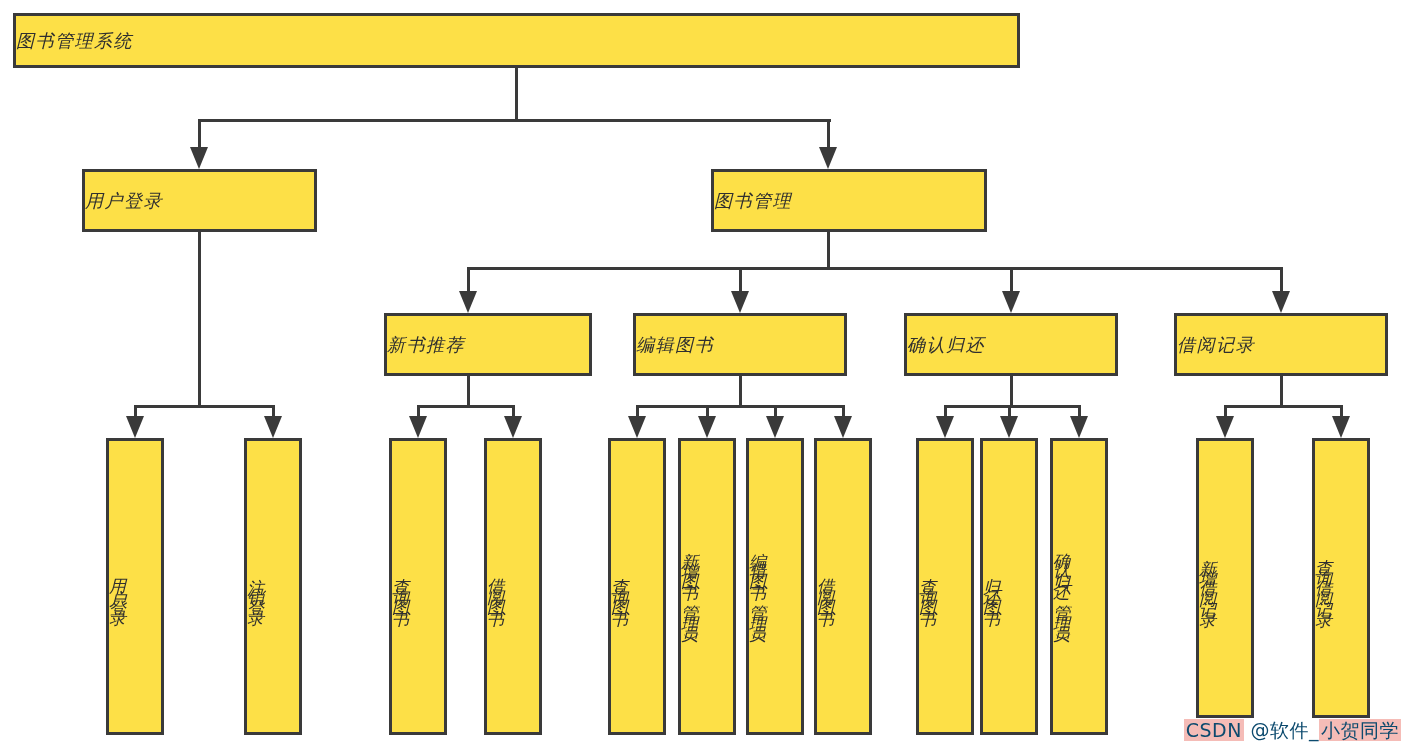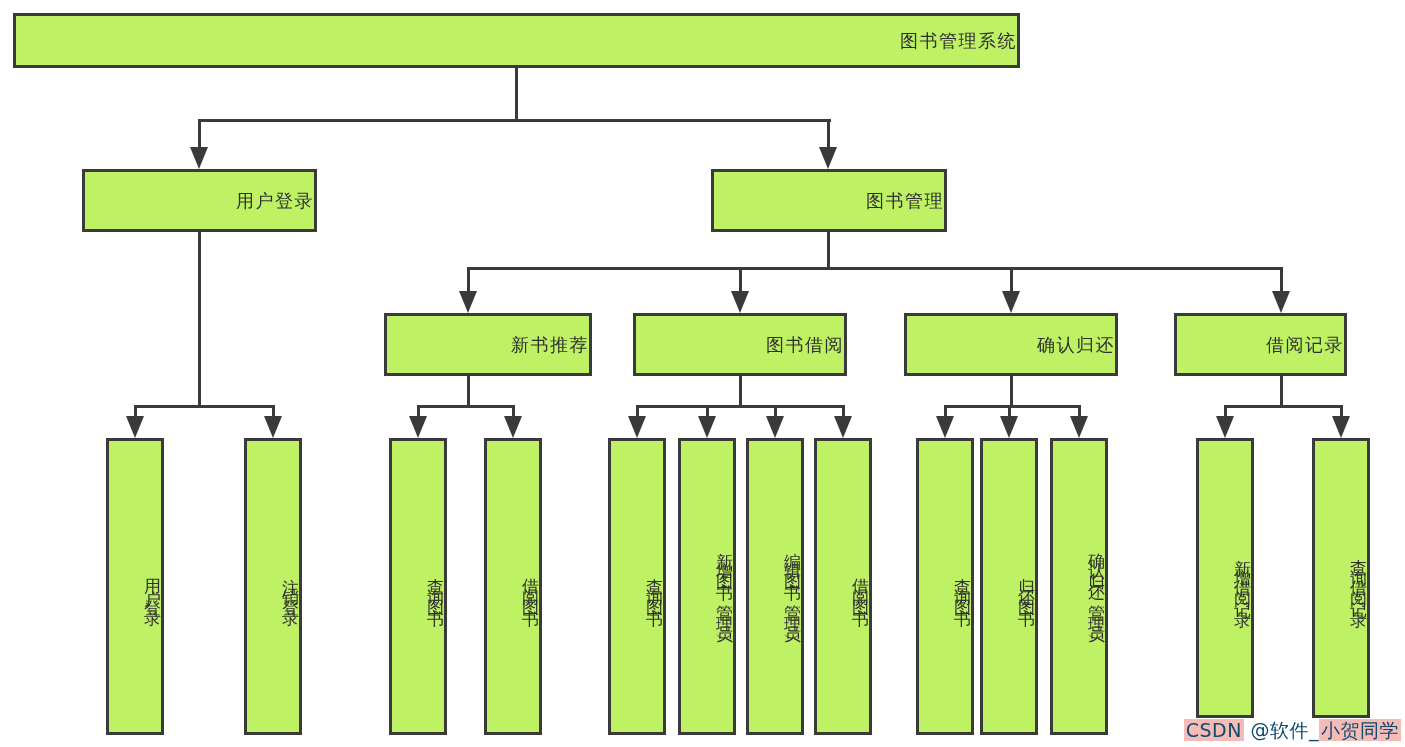--- a/index.html
+++ b/index.html
@@ -2,22 +2,22 @@
 <html><head>
 <meta charset="utf-8">
 <style>
   html,body{margin:0;padding:0;background:#ffffff;}
   .canvas{
     position:relative;width:1405px;height:747px;background:#ffffff;
     font-family:"DejaVu Sans","Liberation Sans",sans-serif;
     color:#2f2f2f;overflow:hidden;
   }
   .box{
-    position:absolute;box-sizing:border-box;background:#bef264;
-    border:3px solid #3a3a3a;display:flex;align-items:center;justify-content:flex-end;
+    position:absolute;box-sizing:border-box;background:#fde047;
+    border:3px solid #3a3a3a;display:flex;align-items:center;justify-content:flex-start;font-style:italic;
   }
   .htext{font-size:18px;letter-spacing:1.5px;color:#2f2f2f;line-height:1;}
   .vtext{
     writing-mode:vertical-rl;text-orientation:mixed;white-space:nowrap;
     font-size:17px;letter-spacing:0.62em;line-height:1;color:#2f2f2f;
   }
   .lv{position:absolute;width:3px;background:#3a3a3a;}
   .lh{position:absolute;height:3px;background:#3a3a3a;}
   .tri{
     position:absolute;width:0;height:0;
@@ -94,34 +94,34 @@
   <div class="lv" style="left:1340px;top:408px;height:10px;"></div>
   <div class="tri" style="left:1332px;top:416px;"></div>
 
   <div class="box" style="left:13px;top:13px;width:1007px;height:55px;">
     <span class="htext">图书管理系统</span>
   </div>
 
   <div class="box" style="left:82px;top:169px;width:235px;height:63px;">
     <span class="htext">用户登录</span>
   </div>
-  <div class="box" style="left:711px;top:169px;width:236px;height:63px;">
+  <div class="box" style="left:711px;top:169px;width:276px;height:63px;">
     <span class="htext">图书管理</span>
   </div>
 
   <div class="box" style="left:361px;top:313px;width:208px;height:63px;margin-left:23px;">
     <span class="htext">新书推荐</span>
   </div>
   <div class="box" style="left:633px;top:313px;width:214px;height:63px;">
-    <span class="htext">图书借阅</span>
+    <span class="htext">编辑图书</span>
   </div>
   <div class="box" style="left:904px;top:313px;width:214px;height:63px;">
     <span class="htext">确认归还</span>
   </div>
-  <div class="box" style="left:1174px;top:313px;width:173px;height:63px;">
+  <div class="box" style="left:1174px;top:313px;width:214px;height:63px;">
     <span class="htext">借阅记录</span>
   </div>
 
   <div class="box" style="left:106px;top:438px;width:58px;height:297px;">
     <span class="vtext">用户登录</span>
   </div>
   <div class="box" style="left:244px;top:438px;width:58px;height:297px;">
     <span class="vtext">注销登录</span>
   </div>
 

